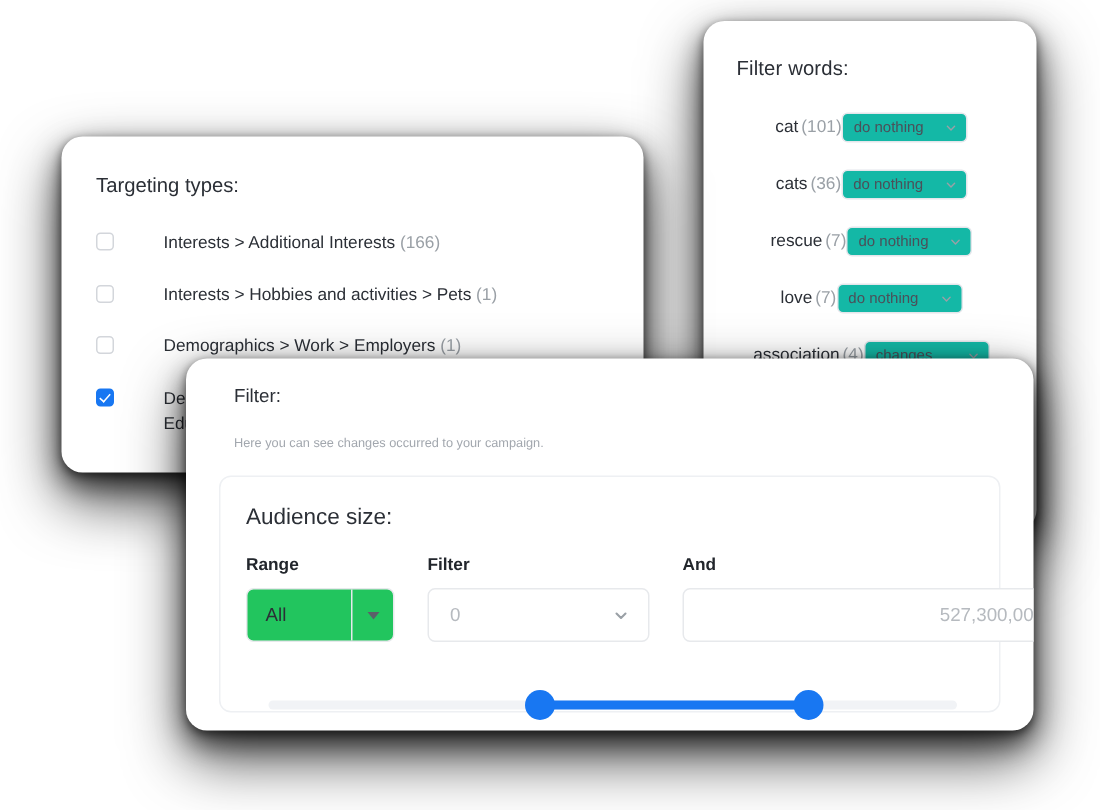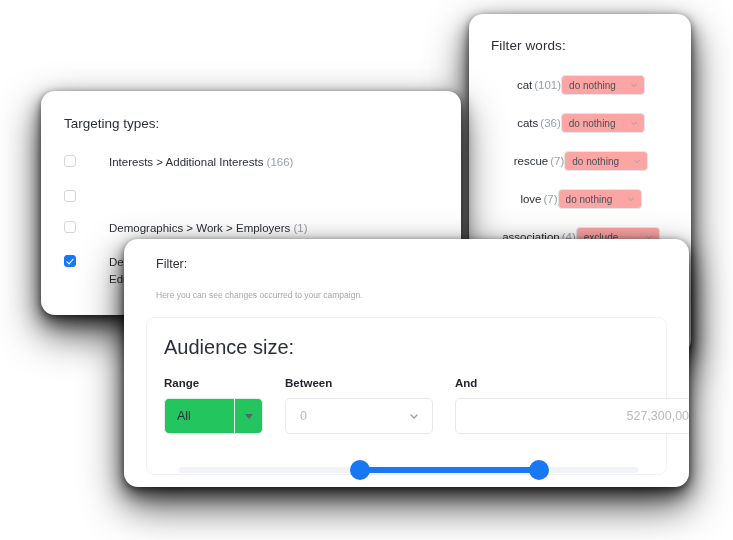--- a/index.html
+++ b/index.html
@@ -64,21 +64,21 @@
   }
   .fw-count {
     color: #9aa0a6;
     margin-left: 2px;
   }
   .fw-select {
     width: 84px;
     height: 20px;
     border: 1px solid #e4e6eb;
     border-radius: 4px;
-    background: #fca5a5;
+    background: #14b8a6;
     display: flex;
     align-items: center;
     justify-content: space-between;
     padding: 0 6px 0 7px;
     box-sizing: border-box;
     flex: none;
   }
   .fw-select .lbl {
     font-size: 10px;
     color: #4b5059;
@@ -89,21 +89,21 @@
     height: 8px;
     flex: none;
     display: block;
   }
   .chev svg { display:block; }
 
   
   #targeting-card {
     left: 41px;
     top: 91px;
-    width: 420px;
+    width: 388px;
     height: 224px;
     z-index: 2;
     overflow: hidden;
   }
   .tt-inner { padding: 25px 0 0 23px; }
   .tt-title {
     font-size: 13.5px;
     color: #2b2f36;
     margin-bottom: 23px;
   }
@@ -174,21 +174,21 @@
     left: 22px;
     top: 78px;
     right: 22px;
     bottom: 12px;
     background: #fff;
     border: 1px solid #eef0f3;
     border-radius: 8px;
     box-sizing: border-box;
   }
   .aud-title {
-    font-size: 20px;
+    font-size: 15px;
     color: #2b2f36;
     padding: 18px 0 0 17px;
   }
 
   .aud-fields {
     display: flex;
     padding: 18px 0 0 17px;
     gap: 22px;
   }
   .fld-label {
@@ -350,21 +350,21 @@
               </svg>
             </span>
         </div>
       </div>
 
       <div class="fw-row">
         <div class="fw-word">
           <span>association</span><span class="fw-count">(4)</span>
         </div>
         <div class="fw-select">
-          <span class="lbl">exclude</span>
+          <span class="lbl">changes</span>
           <span class="chev">
               <svg viewBox="0 0 10 10">
                 <path d="M2 4 L5 7 L8 4" fill="none" stroke="#9aa0a6" stroke-width="1.2" stroke-linecap="round" stroke-linejoin="round"></path>
               </svg>
             </span>
         </div>
       </div>
 
       <div class="fw-row">
         <div class="fw-word">
@@ -401,20 +401,24 @@
       <div class="tt-row">
         <span class="cbox"></span>
         <span class="tt-label">
           <span>Interests &gt; Additional Interests</span>
           <span class="cnt">(166)</span>
         </span>
       </div>
 
       <div class="tt-row">
         <span class="cbox"></span>
+        <span class="tt-label">
+          <span>Interests &gt; Hobbies and activities &gt; Pets</span>
+          <span class="cnt">(1)</span>
+        </span>
       </div>
 
       <div class="tt-row">
         <span class="cbox"></span>
         <span class="tt-label">
           <span>Demographics &gt; Work &gt; Employers</span>
           <span class="cnt">(1)</span>
         </span>
       </div>
 
@@ -443,21 +447,21 @@
           <div class="fld-label">Range</div>
           <div class="sel sel-range">
             <span class="val">All</span>
             <span class="arrow-box">
               <span class="caret-down"></span>
             </span>
           </div>
         </div>
 
         <div>
-          <div class="fld-label">Between</div>
+          <div class="fld-label">Filter</div>
           <div class="sel sel-between">
             <span class="ph">0</span>
             <span class="chev-lg">
                 <svg viewBox="0 0 12 12">
                   <path d="M3 5 L6 8 L9 5" fill="none" stroke="#9aa0a6" stroke-width="1.4" stroke-linecap="round" stroke-linejoin="round"></path>
                 </svg>
               </span>
           </div>
         </div>
 

